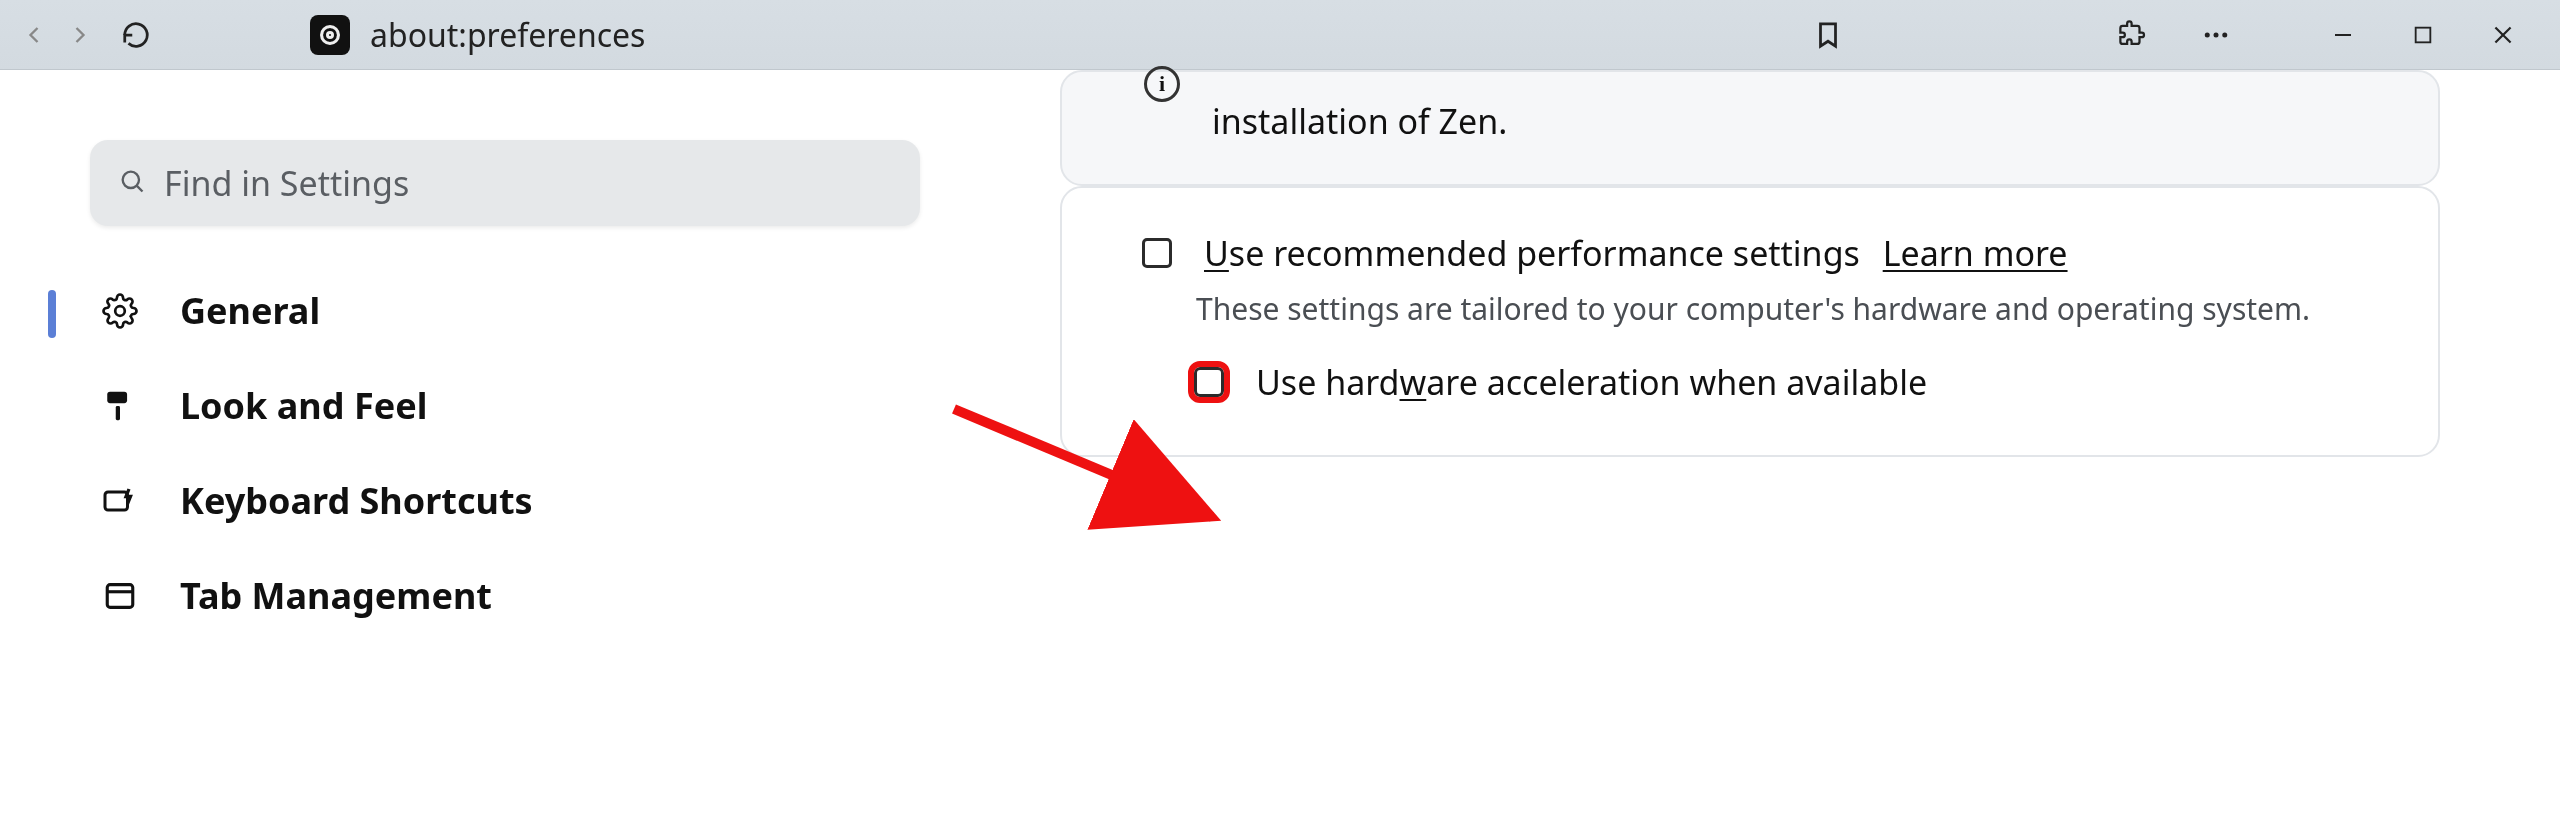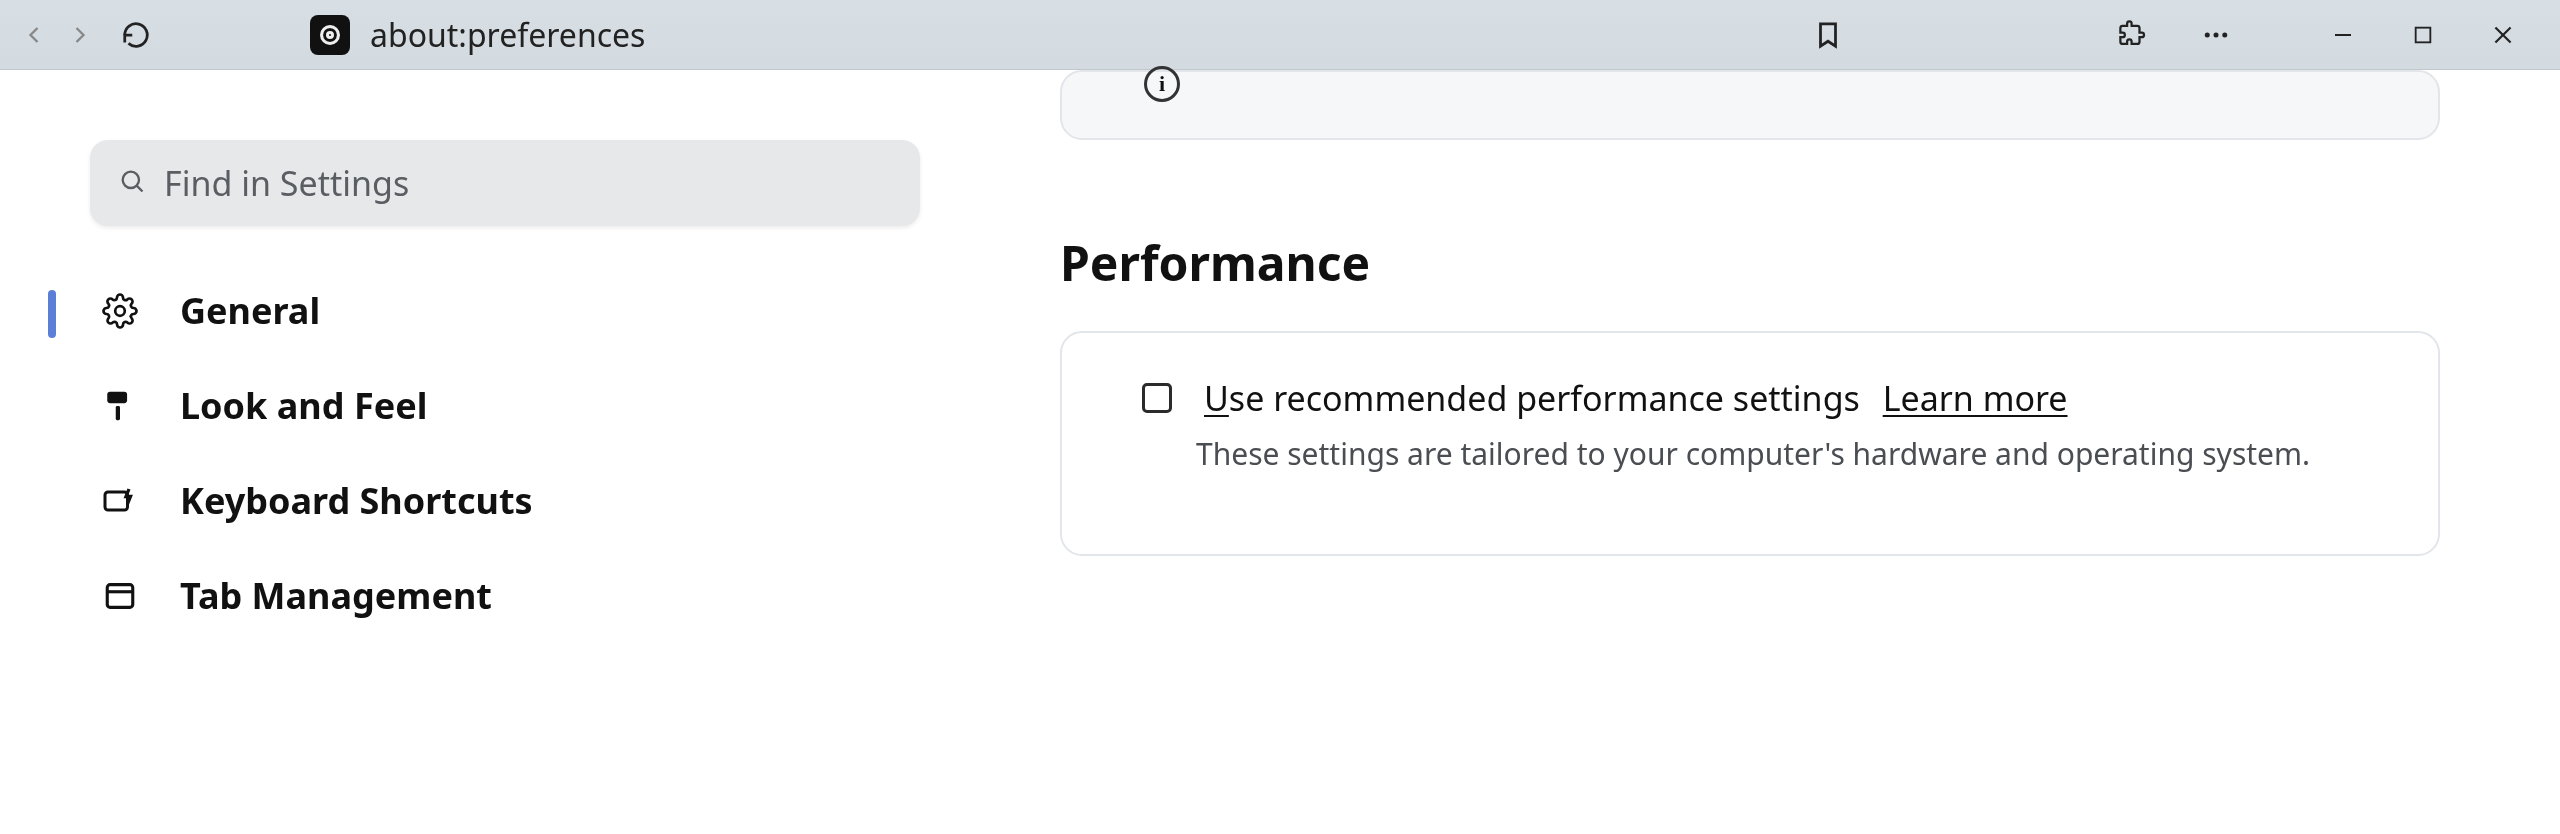--- a/index.html
+++ b/index.html
@@ -333,32 +333,48 @@
         <span>Tab Management</span>
       </div>
 
     </div>
   </div>
 
   <div class="content">
 
     <div class="notice-card">
       <div class="notice-info-icon">i</div>
-    </div>
-
-    <h2 class="section-title">Performance</h2>
+      <span>installation of Zen.</span>
+    </div>
+
 
     <div class="settings-card">
 
       <div class="setting-row">
         <span class="chk"></span>
         <span>
           <span class="lbl-underline">U</span><span>se recommended performance settings</span>
           <a class="link">Learn more</a>
         </span>
       </div>
 
       <div class="desc">These settings are tailored to your computer's hardware and operating system.</div>
 
+      <div class="setting-row row2" style="position:relative;">
+
+        <svg class="arrow" viewBox="0 0 310 170">
+          <defs>
+            <marker id="ah" markerWidth="14" markerHeight="14" refX="11" refY="6" orient="auto">
+              <path d="M0 0 L12 6 L0 12 z" fill="#e11"></path>
+            </marker>
+          </defs>
+          <line x1="10" y1="10" x2="268" y2="118" stroke="#e11" stroke-width="10" marker-end="url(#ah)"></line>
+        </svg>
+
+        <span class="chk hl"></span>
+        <span>
+          <span>Use hard</span><span class="lbl-underline">w</span><span>are acceleration when available</span>
+        </span>
+      </div>
 
     </div>
   </div>
 </div>
 
 </body></html>

